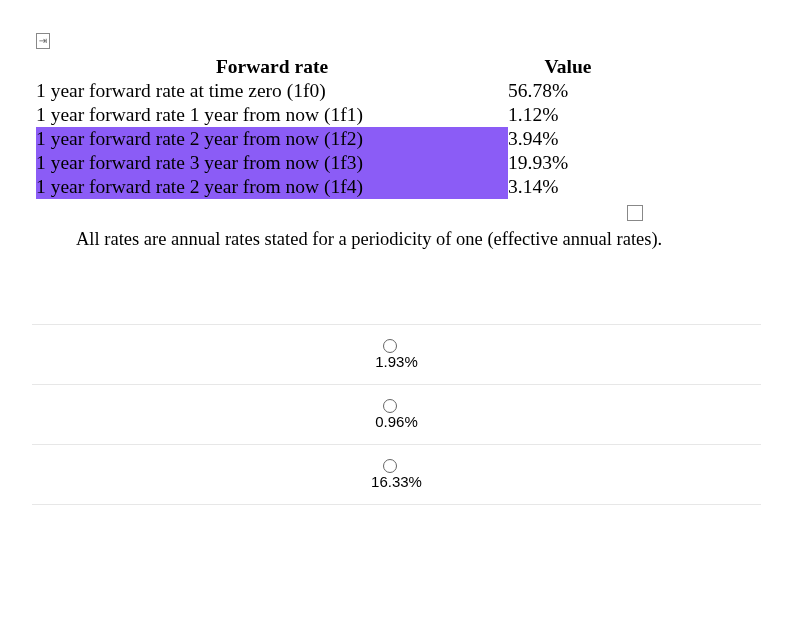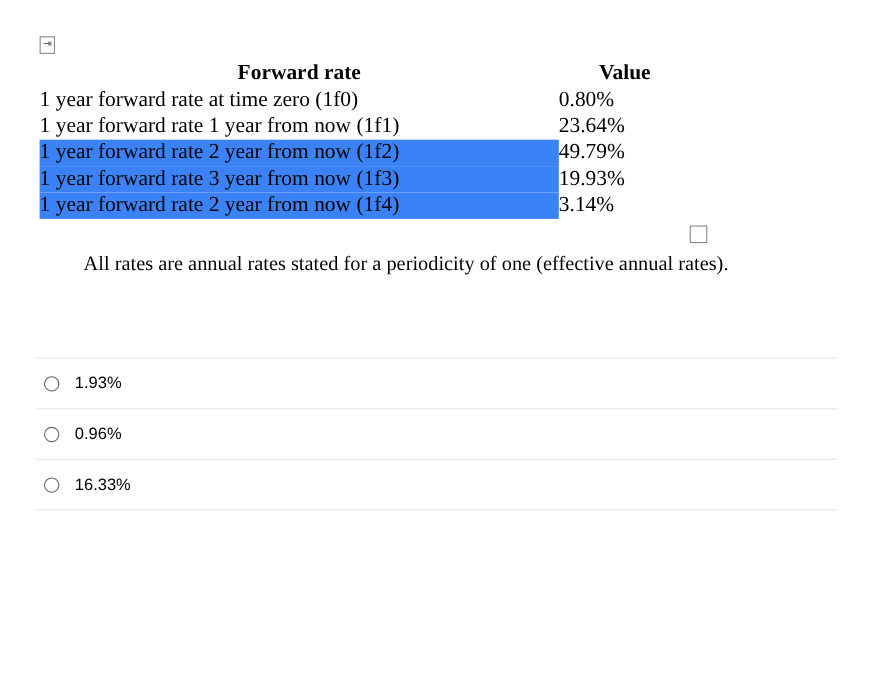--- a/index.html
+++ b/index.html
@@ -45,21 +45,21 @@
   .tbl th {
     font-weight: bold;
     text-align: center;
     padding: 1px 0px;
   }
   .tbl td {
     padding: 1px 0px;
   }
   .tbl .col-label { width: 472px; }
   .tbl .col-value { width: 120px; margin-left: 36px; }
-  .hl { background: #3b82f6; }
+  .hl { background: #8b5cf6; }
   .checkbox-annot {
     text-align: right;
     margin-top: 6px;
     padding-right: 118px;
   }
   .checkbox-annot .box {
     display: inline-block;
     width: 16px;
     height: 16px;
     border: 1px solid #888;
@@ -72,20 +72,21 @@
   .options {
     margin-top: 74px;
     font-family: Arial, Helvetica, sans-serif;
     font-size: 15px;
   }
   .option {
     display: flex;
     align-items: center;
     padding: 14px 8px;
     border-bottom: 1px solid #e7e7e7;
+    flex-direction: column;
   }
   .option:first-child {
     border-top: 1px solid #e7e7e7;
   }
   .radio {
     width: 14px;
     height: 14px;
     border: 1.3px solid #666;
     border-radius: 50%;
     margin-right: 14px;
@@ -104,29 +105,29 @@
 
   <div class="table-block">
     <table class="tbl">
       <tbody>
           <tr>
         <th class="col-label">Forward rate</th>
         <th class="col-value">Value</th>
       </tr>
       <tr>
         <td>1 year forward rate at time zero (1f0)</td>
-        <td>0.80%</td>
+        <td>56.78%</td>
       </tr>
       <tr>
         <td>1 year forward rate 1 year from now (1f1)</td>
-        <td>23.64%</td>
+        <td>1.12%</td>
       </tr>
       <tr>
         <td class="hl">1 year forward rate 2 year from now (1f2)</td>
-        <td>49.79%</td>
+        <td>3.94%</td>
       </tr>
       <tr>
         <td class="hl">1 year forward rate 3 year from now (1f3)</td>
         <td>19.93%</td>
       </tr>
       <tr>
         <td class="hl">1 year forward rate 2 year from now (1f4)</td>
         <td>3.14%</td>
       </tr>
     </tbody>

